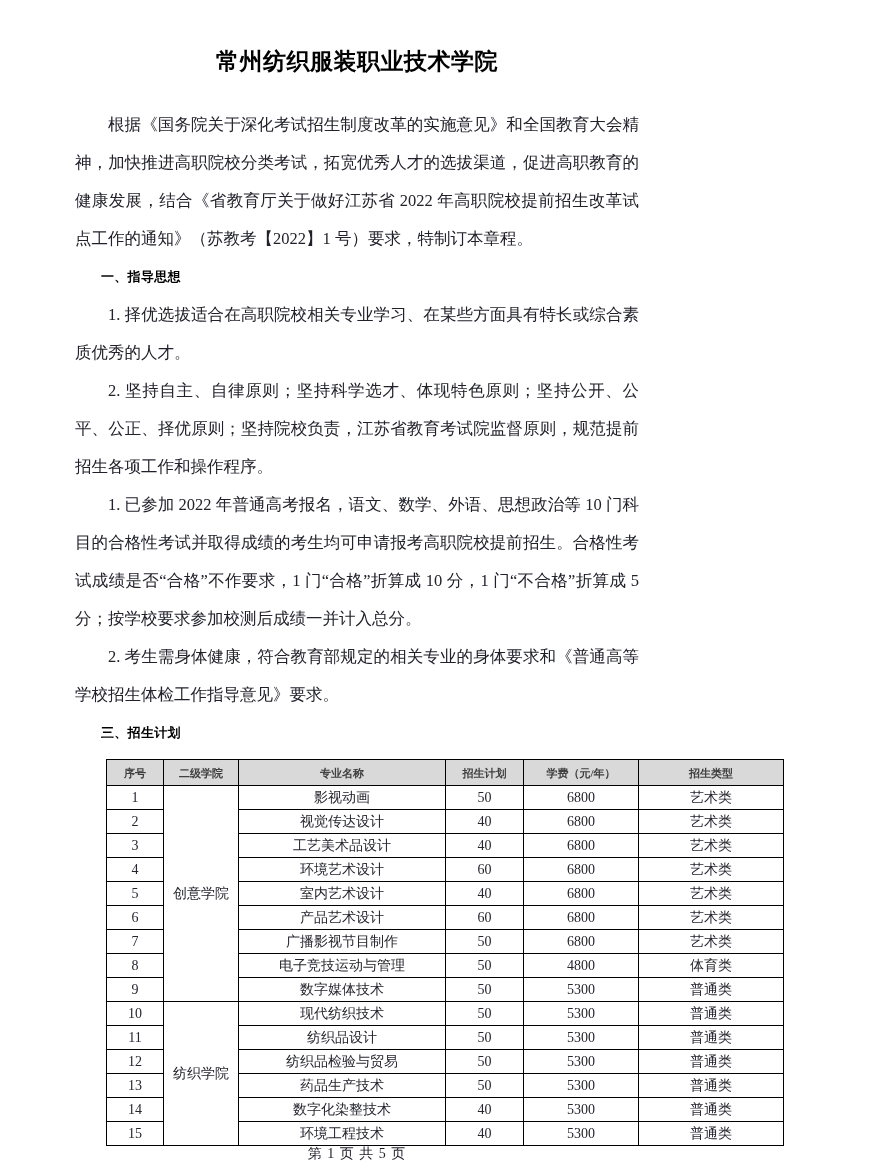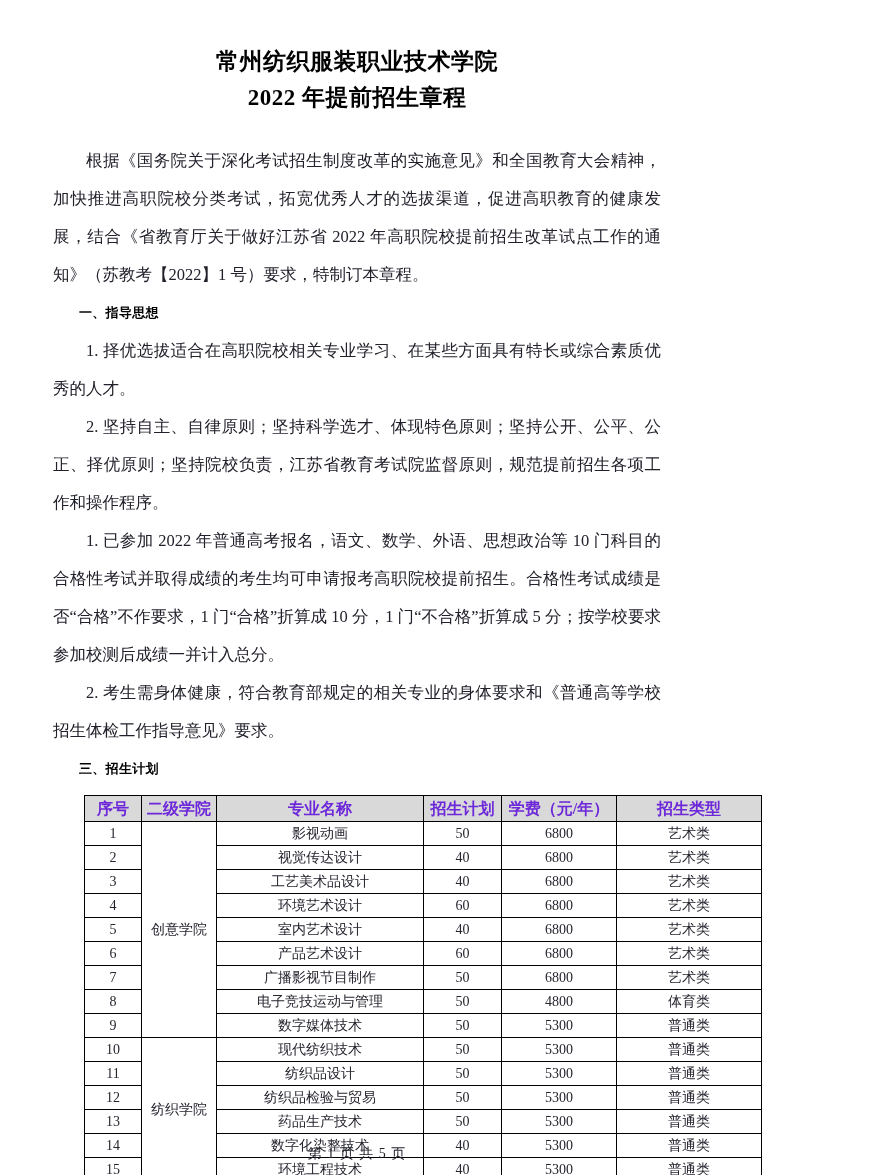--- a/index.html
+++ b/index.html
@@ -12,21 +12,21 @@
     height: 1175px;
     font-family: "Liberation Serif", "DejaVu Serif", serif;
     color: #1a1a20;
     position: relative;
     overflow: hidden;
   }
   .page {
     width: 714px;
     height: 1175px;
     box-sizing: border-box;
-    padding: 0 53px;
+    padding: 0 75px;
     position: relative;
   }
 
   
   .doc-title {
     text-align: center;
     font-weight: bold;
     font-size: 23px;
     line-height: 32px;
     letter-spacing: 0.5px;
@@ -79,22 +79,22 @@
     text-align: center;
     vertical-align: middle;
     height: 23px;
     padding: 0 2px;
     line-height: 22px;
     white-space: nowrap;
   }
   table.plan-table thead th {
     background: #d9d9d9;
     font-weight: bold;
-    color: #6d28d9;
-    font-size: 16px;
+    color: #404040;
+    font-size: 11px;
     height: 25px;
   }
   col.c-no      { width: 57px; }
   col.c-college { width: 75px; }
   col.c-major   { width: 207px; }
   col.c-quota   { width: 78px; }
   col.c-fee     { width: 115px; }
   col.c-type    { width: 145px; }
 
   td.college-cell { white-space: nowrap; }
@@ -111,21 +111,20 @@
     letter-spacing: 1px;
   }
 </style>
 </head>
 <body>
 
 <div class="page">
 
   <div class="doc-title">
     <span>常州纺织服装职业技术学院</span>
-    <span class="line2">2022 年提前招生章程</span>
   </div>
 
   <div class="body-block">
 
     <p class="para">根据《国务院关于深化考试招生制度改革的实施意见》和全国教育大会精神，加快推进高职院校分类考试，拓宽优秀人才的选拔渠道，促进高职教育的健康发展，结合《省教育厅关于做好江苏省 2022 年高职院校提前招生改革试点工作的通知》（苏教考【2022】1 号）要求，特制订本章程。</p>
 
     <h2 class="section-heading">一、指导思想</h2>
     <p class="para">1. 择优选拔适合在高职院校相关专业学习、在某些方面具有特长或综合素质优秀的人才。</p>
     <p class="para">2. 坚持自主、自律原则；坚持科学选才、体现特色原则；坚持公开、公平、公正、择优原则；坚持院校负责，江苏省教育考试院监督原则，规范提前招生各项工作和操作程序。</p>
 

